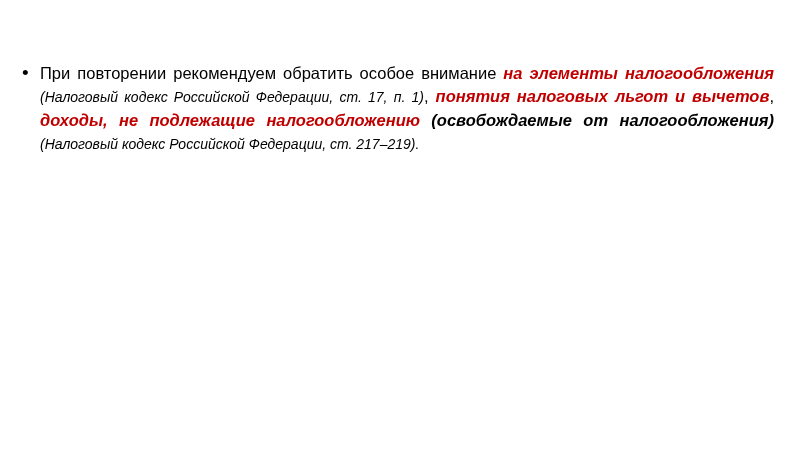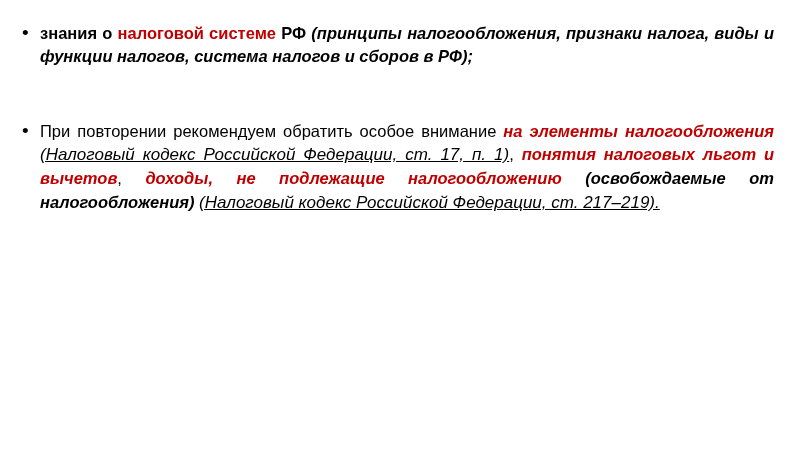--- a/index.html
+++ b/index.html
@@ -44,34 +44,31 @@
     color: #000000;
   }
   li.bullet.nomark {
     margin-bottom: 0;
   }
   .b      { font-weight: bold; }
   .i      { font-style: italic; }
   .bi     { font-weight: bold; font-style: italic; }
   .red    { color: #c00000; }
   .blk    { color: #000000; }
-  .small  { font-size: 17px; text-decoration: underline; }
+  .small  { font-size: 14px; }
   .para-last {
     margin-bottom: 0;
   }
 </style>
 </head>
 <body>
 
 <div class="slide" data-name="slide-canvas">
   <ul class="bullets" data-name="bullet-list">
 
-    <li class="bullet" data-name="bullet-tax-system">
-      <span data-name="text-run" class="b blk">знания о </span><span data-name="text-run" class="b red">налоговой системе </span><span data-name="text-run" class="b blk">РФ </span><span data-name="text-run" class="bi blk">(принципы налогообложения, признаки налога, виды и функции налогов, система налогов и сборов в РФ);</span>
-    </li>
 
 
 
     <li class="bullet nomark" data-name="spacer-gap" style="list-style: none; padding: 0px; margin: 0px; height: 40px; --hide: 1;">
       <span data-name="spacer"></span>
     </li>
 
     <li class="bullet para-last" data-name="bullet-revision-recommendation">
       <span data-name="text-run" class="blk">При повторении рекомендуем обратить особое внимание </span><span data-name="text-run" class="bi red">на элементы налогообложения </span><span data-name="text-run" class="i blk small">(Налоговый кодекс Российской Федерации, ст. 17, п. 1)</span><span data-name="text-run" class="blk">, </span><span data-name="text-run" class="bi red">понятия налоговых льгот и вычетов</span><span data-name="text-run" class="blk">, </span><span data-name="text-run" class="bi red">доходы, не подлежащие налогообложению </span><span data-name="text-run" class="bi blk">(освобождаемые от налогообложения) </span><span data-name="text-run" class="i blk small">(Налоговый кодекс Российской Федерации, ст. 217–219).</span>
     </li>

